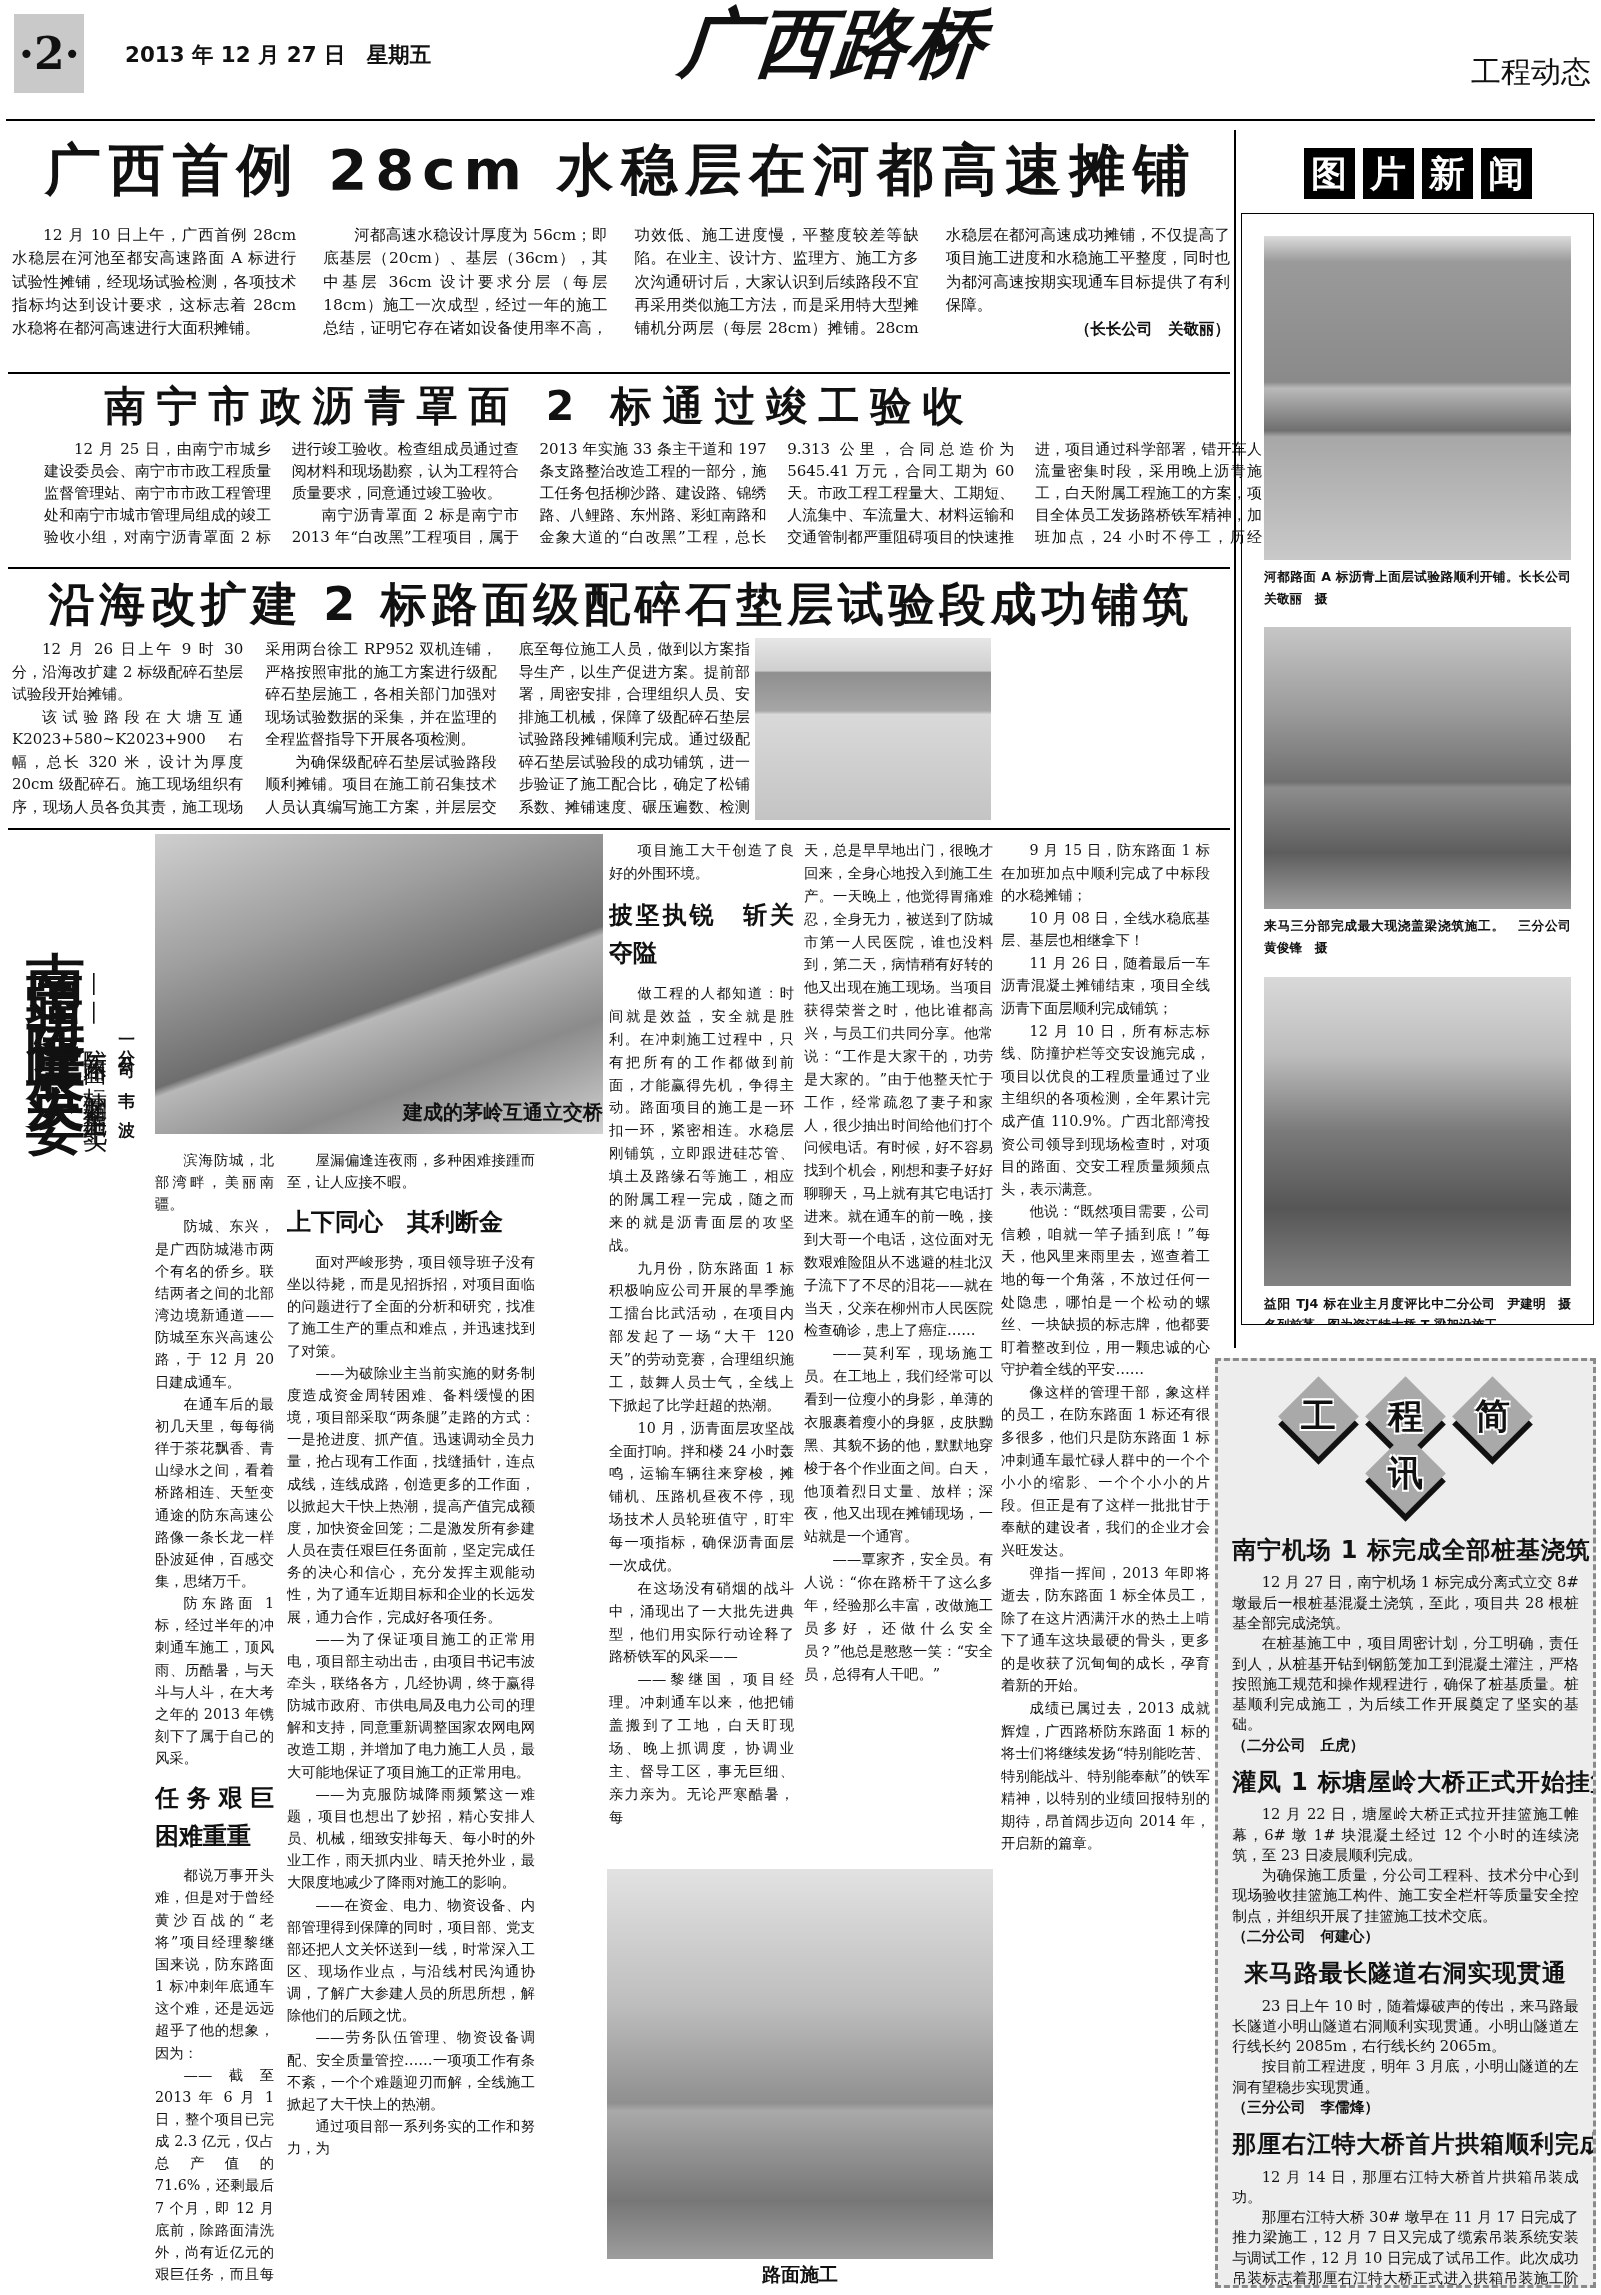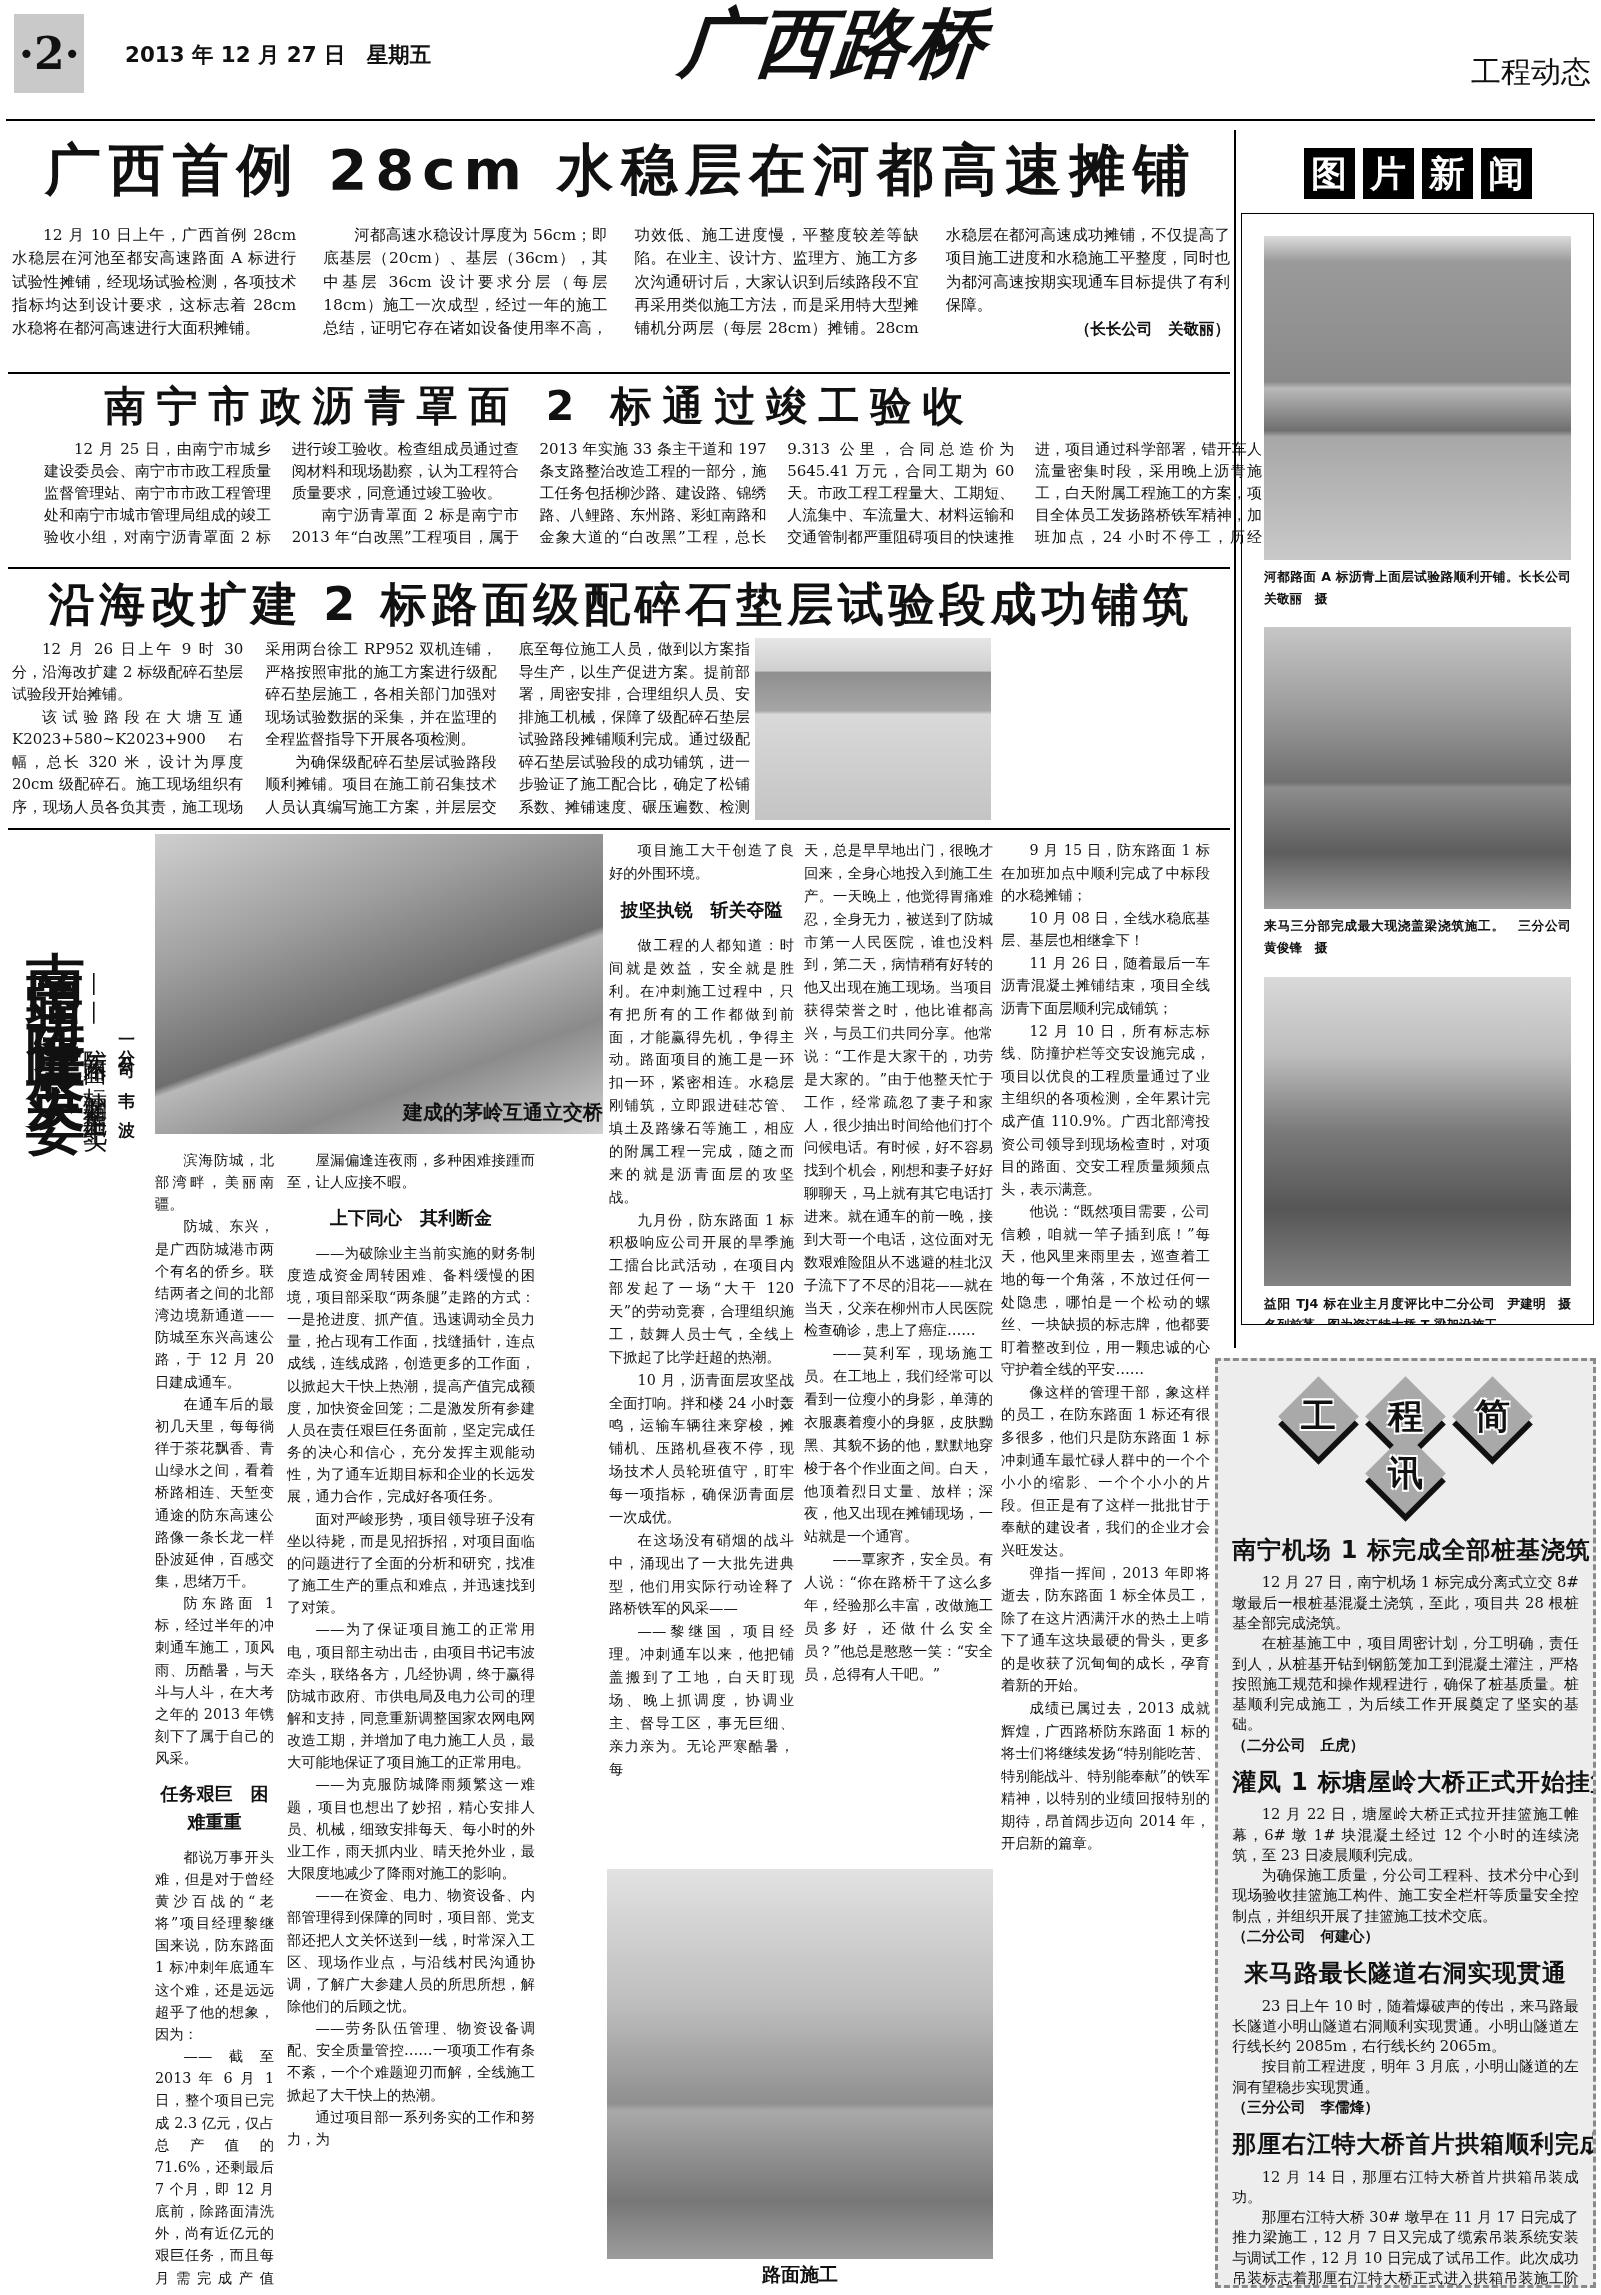--- a/index.html
+++ b/index.html
@@ -58,22 +58,22 @@
           margin-top:6.3px;text-align:justify;}
   .pn-cap .pn-cap-by{float:right;}
   
   .v{writing-mode:vertical-rl;}
   .feat-title{left:16px;top:904px;height:611px;font-family:"DejaVu Sans",sans-serif;
               font-weight:bold;font-size:59px;letter-spacing:24px;}
   .feat-sub{left:79px;top:972px;height:476px;font-size:24px;letter-spacing:4.8px;}
   .feat-by{left:116px;top:1030px;height:222px;font-weight:bold;font-size:16.7px;letter-spacing:6.3px;}
   .fcol{text-align:justify;font-size:14.3px;line-height:1.55;overflow:hidden;}
   .fcol p{margin:0;text-indent:2em;}
-  .fcol h4{margin:11px 0 9.5px;text-align:center;text-indent:0;
-           font-family:"DejaVu Sans",sans-serif;font-size:18px;}
+  .fcol h4{margin:11px 0 9.5px;text-indent:0;
+           font-family:"DejaVu Sans",sans-serif;font-size:24px;}
   .fcolA{left:155px;top:1149px;width:119px;height:1136px;}
   .fcolB{left:287px;top:1149px;width:248px;height:1136px;}
   .fcolC{left:609px;top:839px;width:185px;height:1020px;line-height:1.6;}
   .fcolD{left:804px;top:839px;width:189px;height:1020px;line-height:1.6;}
   .fcolE{left:1001px;top:839px;width:209px;height:1447px;line-height:1.58;}
   .feat-ph2-cap{left:607px;top:2262px;width:386px;text-align:center;
                 font-family:"DejaVu Sans",sans-serif;font-weight:bold;font-size:19px;}
   
   .briefs{left:1215px;top:1358px;width:381px;height:930px;box-sizing:border-box;
           background:#ededed;border:3.2px dashed #8a8a8a;padding:3.2px 14.3px;overflow:hidden;}
@@ -155,22 +155,22 @@
     <p>在通车后的最初几天里，每每徜徉于茶花飘香、青山绿水之间，看着桥路相连、天堑变通途的防东高速公路像一条长龙一样卧波延伸，百感交集，思绪万千。</p>
     <p>防东路面 1 标，经过半年的冲刺通车施工，顶风雨、历酷暑，与天斗与人斗，在大考之年的 2013 年镌刻下了属于自己的风采。</p>
     <h4>任务艰巨　困难重重</h4>
     <p>都说万事开头难，但是对于曾经黄沙百战的“老将”项目经理黎继国来说，防东路面 1 标冲刺年底通车这个难，还是远远超乎了他的想象，因为：</p>
     <p>——截至 2013 年 6 月 1 日，整个项目已完成 2.3 亿元，仅占总产值的 71.6%，还剩最后 7 个月，即 12 月底前，除路面清洗外，尚有近亿元的艰巨任务，而且每月需完成产值 3800 万以上，才能确保年底通车任务的完成。</p>
 
   </div>
   <div class="abs fcol fcolB">
     <p>屋漏偏逢连夜雨，多种困难接踵而至，让人应接不暇。</p>
     <h4>上下同心　其利断金</h4>
+    <p>面对严峻形势，项目领导班子没有坐以待毙，而是见招拆招，对项目面临的问题进行了全面的分析和研究，找准了施工生产的重点和难点，并迅速找到了对策。</p>
     <p>——为破除业主当前实施的财务制度造成资金周转困难、备料缓慢的困境，项目部采取“两条腿”走路的方式：一是抢进度、抓产值。迅速调动全员力量，抢占现有工作面，找缝插针，连点成线，连线成路，创造更多的工作面，以掀起大干快上热潮，提高产值完成额度，加快资金回笼；二是激发所有参建人员在责任艰巨任务面前，坚定完成任务的决心和信心，充分发挥主观能动性，为了通车近期目标和企业的长远发展，通力合作，完成好各项任务。</p>
-    <p>面对严峻形势，项目领导班子没有坐以待毙，而是见招拆招，对项目面临的问题进行了全面的分析和研究，找准了施工生产的重点和难点，并迅速找到了对策。</p>
     <p>——为了保证项目施工的正常用电，项目部主动出击，由项目书记韦波牵头，联络各方，几经协调，终于赢得防城市政府、市供电局及电力公司的理解和支持，同意重新调整国家农网电网改造工期，并增加了电力施工人员，最大可能地保证了项目施工的正常用电。</p>
     <p>——为克服防城降雨频繁这一难题，项目也想出了妙招，精心安排人员、机械，细致安排每天、每小时的外业工作，雨天抓内业、晴天抢外业，最大限度地减少了降雨对施工的影响。</p>
     <p>——在资金、电力、物资设备、内部管理得到保障的同时，项目部、党支部还把人文关怀送到一线，时常深入工区、现场作业点，与沿线村民沟通协调，了解广大参建人员的所思所想，解除他们的后顾之忧。</p>
     <p>——劳务队伍管理、物资设备调配、安全质量管控……一项项工作有条不紊，一个个难题迎刃而解，全线施工掀起了大干快上的热潮。</p>
     <p>通过项目部一系列务实的工作和努力，为</p>
   </div>
   <div class="abs fcol fcolC">
     <p>项目施工大干创造了良好的外围环境。</p>
     <h4>披坚执锐　斩关夺隘</h4>
     <p>做工程的人都知道：时间就是效益，安全就是胜利。在冲刺施工过程中，只有把所有的工作都做到前面，才能赢得先机，争得主动。路面项目的施工是一环扣一环，紧密相连。水稳层刚铺筑，立即跟进硅芯管、填土及路缘石等施工，相应的附属工程一完成，随之而来的就是沥青面层的攻坚战。</p>

